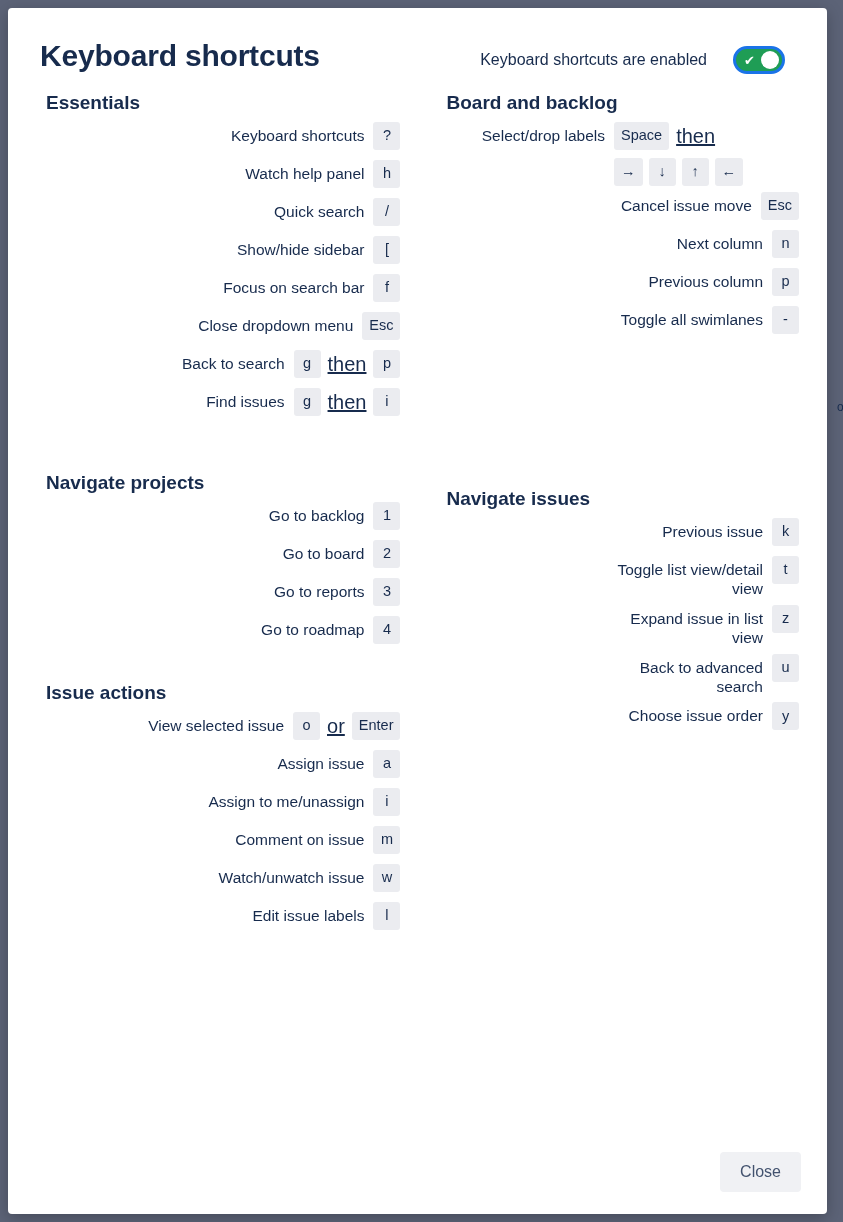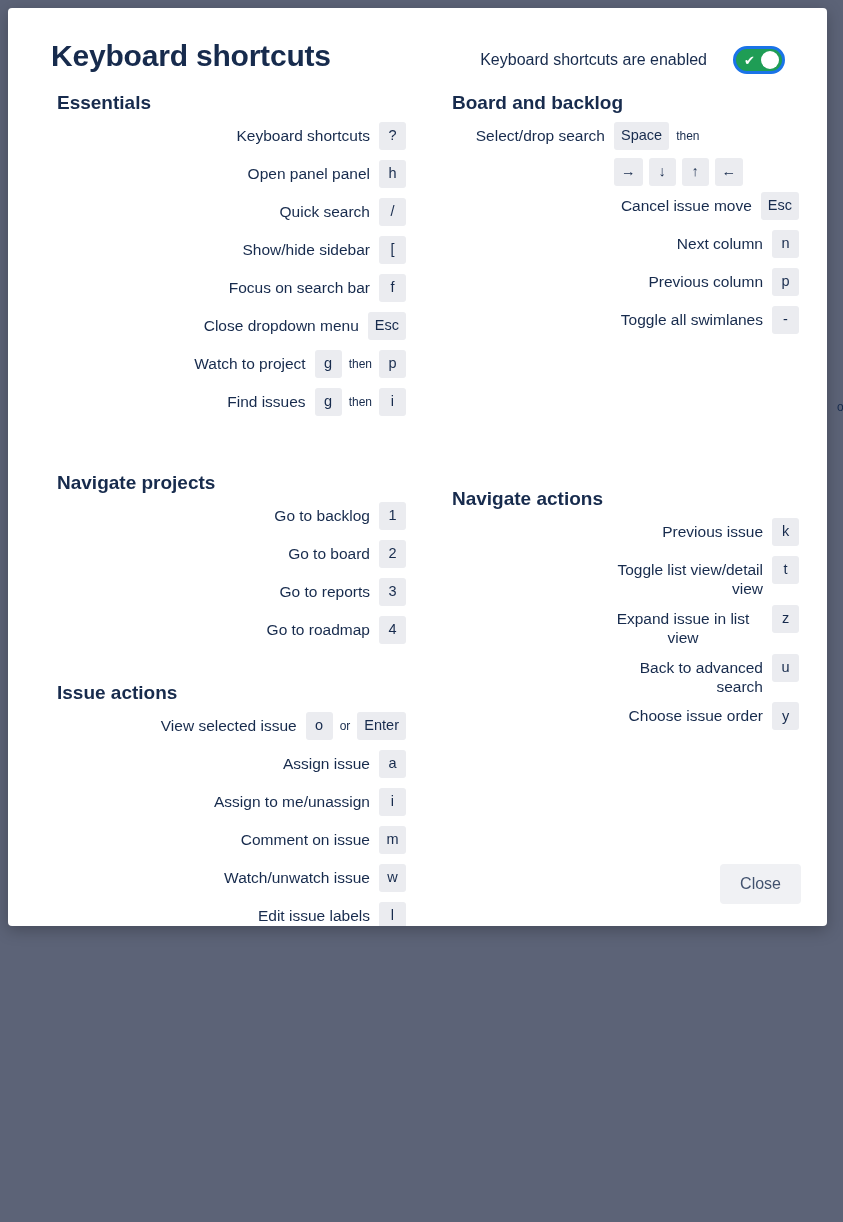--- a/index.html
+++ b/index.html
@@ -11,27 +11,26 @@
     height: 1222px;
     background: #5c6377;
     font-family: "Liberation Sans", sans-serif;
     overflow: hidden;
   }
   .modal {
     position: absolute;
     left: 8px;
     top: 8px;
     width: 819px;
-    height: 918px;
+    height: 1206px;
     background: #ffffff;
     border-radius: 4px;
     box-shadow: 0 4px 16px rgba(0,0,0,0.25);
     box-sizing: border-box;
     overflow: hidden;
-    padding-left: 11px;
   }
   .edge-sliver {
     position: absolute;
     right: 0;
     top: 400px;
     width: 6px;
     height: 22px;
     color: #172b4d;
     font-size: 12px;
     overflow: hidden;
@@ -144,23 +143,24 @@
     height: 21px;
     padding: 3px 7px 4px 7px;
     background: #ebecf0;
     border-radius: 3px;
     font-size: 14.5px;
     color: #172b4d;
     line-height: 1;
     box-sizing: content-box;
   }
   .conj {
-    font-size: 12px;
+    font-size: 20px;
     color: #172b4d;
     padding: 0 1px;
+    text-decoration: underline;
   }
   .arrow-row {
     display: flex;
     gap: 6px;
     width: 100%;
     margin-top: 2px;
   }
   .footer {
     position: absolute;
     right: 26px;
@@ -201,21 +201,21 @@
         <div class="section-title">Essentials</div>
 
         <div class="row">
           <div class="row-label">Keyboard shortcuts</div>
           <div class="keys">
             <span class="key">?</span>
           </div>
         </div>
 
         <div class="row">
-          <div class="row-label">Open panel panel</div>
+          <div class="row-label">Watch help panel</div>
           <div class="keys">
             <span class="key">h</span>
           </div>
         </div>
 
         <div class="row">
           <div class="row-label">Quick search</div>
           <div class="keys">
             <span class="key">/</span>
           </div>
@@ -236,21 +236,21 @@
         </div>
 
         <div class="row">
           <div class="row-label">Close dropdown menu</div>
           <div class="keys">
             <span class="key">Esc</span>
           </div>
         </div>
 
         <div class="row">
-          <div class="row-label">Watch to project</div>
+          <div class="row-label">Back to search</div>
           <div class="keys">
             <span class="key">g</span>
             <span class="conj">then</span>
             <span class="key">p</span>
           </div>
         </div>
 
         <div class="row">
           <div class="row-label">Find issues</div>
           <div class="keys">
@@ -343,21 +343,21 @@
       </div>
 
     </div>
 
     <div class="col col-right">
 
       <div class="section">
         <div class="section-title">Board and backlog</div>
 
         <div class="row">
-          <div class="row-label">Select/drop search</div>
+          <div class="row-label">Select/drop labels</div>
           <div class="keys" style="max-width:185px;">
             <span class="key">Space</span>
             <span class="conj">then</span>
             <div class="arrow-row">
               <span class="key">→</span>
               <span class="key">↓</span>
               <span class="key">↑</span>
               <span class="key">←</span>
             </div>
           </div>
@@ -386,39 +386,39 @@
 
         <div class="row">
           <div class="row-label">Toggle all swimlanes</div>
           <div class="keys">
             <span class="key">-</span>
           </div>
         </div>
       </div>
 
       <div class="section" style="margin-top:150px;">
-        <div class="section-title">Navigate actions</div>
+        <div class="section-title">Navigate issues</div>
 
 
         <div class="row">
           <div class="row-label">Previous issue</div>
           <div class="keys">
             <span class="key">k</span>
           </div>
         </div>
 
         <div class="row">
           <div class="row-label" style="max-width:160px;">Toggle list view/detail view</div>
           <div class="keys">
             <span class="key">t</span>
           </div>
         </div>
 
         <div class="row">
-          <div class="row-label" style="max-width:160px;text-align:center;">Expand issue in list view</div>
+          <div class="row-label" style="max-width:160px;">Expand issue in list view</div>
           <div class="keys">
             <span class="key">z</span>
           </div>
         </div>
 
         <div class="row">
           <div class="row-label" style="max-width:160px;">Back to advanced search</div>
           <div class="keys">
             <span class="key">u</span>
           </div>

